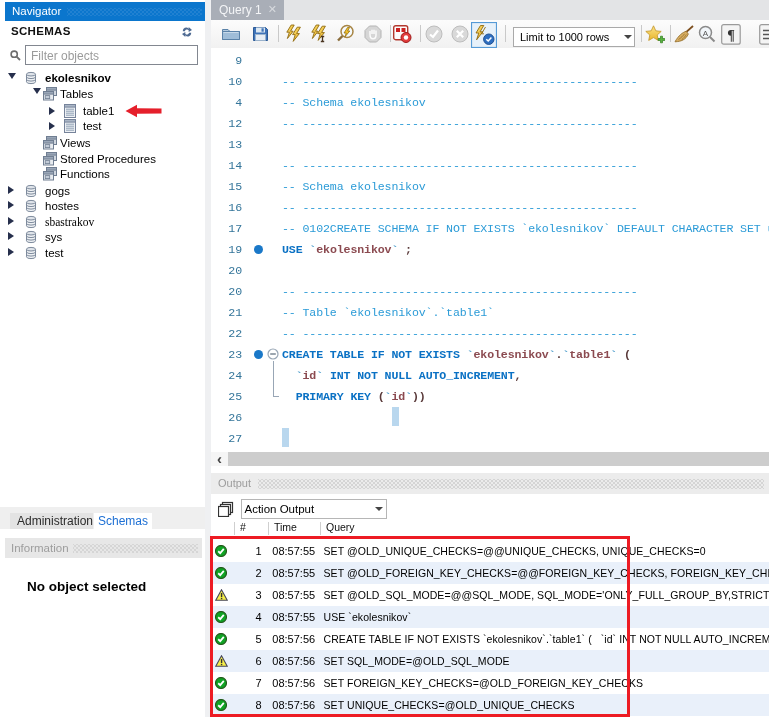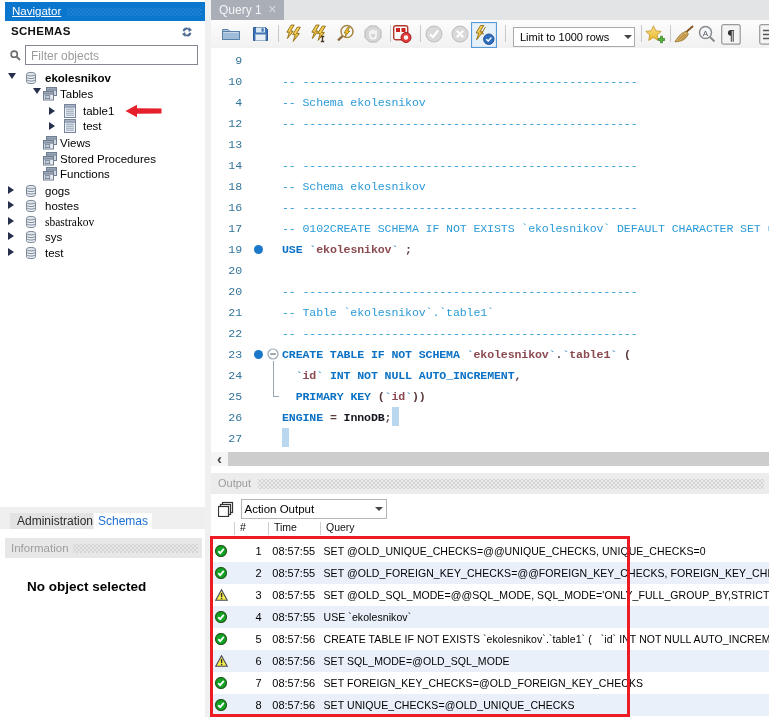--- a/index.html
+++ b/index.html
@@ -1,20 +1,20 @@
 <!DOCTYPE html>
 <html><head>
 <meta charset="utf-8">
 <style>
   html,body{margin:0;padding:0;}
   body{width:769px;height:717px;overflow:hidden;font-family:"Liberation Sans",sans-serif;background:#fff;position:relative;}
   .abs{position:absolute;}
   
   #navbar{left:5px;top:2px;width:200px;height:19px;background:#0b76cd;color:#fff;
-    font-size:11.5px;line-height:19px;padding-left:7px;box-sizing:border-box;text-decoration:underline;}
+    font-size:11.5px;line-height:19px;padding-left:7px;box-sizing:border-box;}
   #navbar .dots{position:absolute;left:62px;right:3px;top:6px;bottom:5px;
     background-image:radial-gradient(circle,#4a97d8 0.6px, transparent 0.8px),radial-gradient(circle,#4a97d8 0.6px, transparent 0.8px);background-size:4px 4px;background-position:0 0,2px 2px;opacity:0.75;}
   #schemas{left:11px;top:25px;font-size:11.5px;font-weight:bold;color:#111;letter-spacing:0.3px;}
   #filterbox{left:25px;top:45px;width:173px;height:20px;border:1px solid #828790;box-sizing:border-box;background:#fff;}
   #filtertext{left:31px;top:49px;font-size:12px;color:#9b9b9b;}
   .treerow{position:absolute;font-size:11.5px;color:#000;white-space:pre;padding-top:1.5px;}
   .tw{position:absolute;width:0;height:0;}
   
   .tri-d{border-left:4.5px solid transparent;border-right:4.5px solid transparent;border-top:6px solid #262f4c;}
   .tri-r{border-top:4.5px solid transparent;border-bottom:4.5px solid transparent;border-left:6px solid #262f4c;}
@@ -316,43 +316,42 @@
 <div class="cl num" style="top:1.8px">9</div>
 <div class="cl num" style="top:22.8px">10</div>
 <div class="cl code" style="top:22.8px"><span class="cm">-- -------------------------------------------------</span></div>
 <div class="cl num" style="top:43.8px">4</div>
 <div class="cl code" style="top:43.8px"><span class="cm">-- Schema ekolesnikov</span></div>
 <div class="cl num" style="top:64.8px">12</div>
 <div class="cl code" style="top:64.8px"><span class="cm">-- -------------------------------------------------</span></div>
 <div class="cl num" style="top:85.8px">13</div>
 <div class="cl num" style="top:106.8px">14</div>
 <div class="cl code" style="top:106.8px"><span class="cm">-- -------------------------------------------------</span></div>
-<div class="cl num" style="top:127.8px">18</div>
+<div class="cl num" style="top:127.8px">15</div>
 <div class="cl code" style="top:127.8px"><span class="cm">-- Schema ekolesnikov</span></div>
 <div class="cl num" style="top:148.8px">16</div>
 <div class="cl code" style="top:148.8px"><span class="cm">-- -------------------------------------------------</span></div>
 <div class="cl num" style="top:169.8px">17</div>
 <div class="cl code" style="top:169.8px"><span class="cm">-- 0102CREATE SCHEMA IF NOT EXISTS `ekolesnikov` DEFAULT CHARACTER SET utf8 ;</span></div>
 <div class="cl num" style="top:190.8px">19</div>
 <div class="cl code" style="top:190.8px"><span class="kw">USE</span> <span class="bt">`</span><span class="id">ekolesnikov</span><span class="bt">`</span> <span class="pu">;</span></div>
 <div class="cl num" style="top:211.8px">20</div>
 <div class="cl num" style="top:232.8px">20</div>
 <div class="cl code" style="top:232.8px"><span class="cm">-- -------------------------------------------------</span></div>
 <div class="cl num" style="top:253.8px">21</div>
 <div class="cl code" style="top:253.8px"><span class="cm">-- Table `ekolesnikov`.`table1`</span></div>
 <div class="cl num" style="top:274.8px">22</div>
 <div class="cl code" style="top:274.8px"><span class="cm">-- -------------------------------------------------</span></div>
 <div class="cl num" style="top:295.8px">23</div>
-<div class="cl code" style="top:295.8px"><span class="kw">CREATE TABLE IF NOT SCHEMA</span> <span class="bt">`</span><span class="id">ekolesnikov</span><span class="bt">`</span><span class="pu">.</span><span class="bt">`</span><span class="id">table1</span><span class="bt">`</span> <span class="pu">(</span></div>
+<div class="cl code" style="top:295.8px"><span class="kw">CREATE TABLE IF NOT EXISTS</span> <span class="bt">`</span><span class="id">ekolesnikov</span><span class="bt">`</span><span class="pu">.</span><span class="bt">`</span><span class="id">table1</span><span class="bt">`</span> <span class="pu">(</span></div>
 <div class="cl num" style="top:316.8px">24</div>
 <div class="cl code" style="top:316.8px">  <span class="bt">`</span><span class="id">id</span><span class="bt">`</span> <span class="kw">INT NOT NULL AUTO_INCREMENT</span><span class="pu">,</span></div>
 <div class="cl num" style="top:337.8px">25</div>
 <div class="cl code" style="top:337.8px">  <span class="kw">PRIMARY KEY</span> <span class="pu">(</span><span class="bt">`</span><span class="id">id</span><span class="bt">`</span><span class="pu">))</span></div>
 <div class="cl num" style="top:358.8px">26</div>
-<div class="cl code" style="top:358.8px"><span class="kw">ENGINE</span> <span class="pu">=</span> <span class="dk">InnoDB</span><span class="pu">;</span></div>
 <div class="cl num" style="top:379.8px">27</div>
 <div class="stmtdot" style="top:196.8px"></div>
 <div class="stmtdot" style="top:301.8px"></div>
 <svg style="position:absolute;left:56px;top:300.3px" width="12" height="12" viewBox="0 0 12 12">
 <circle cx="6" cy="6" r="5" fill="#fff" stroke="#98a6b5" stroke-width="1.2"></circle>
 <line x1="3.2" y1="6" x2="8.8" y2="6" stroke="#5a6a7a" stroke-width="1.2"></line>
     </svg>
 <div style="position:absolute;left:61.5px;top:312.8px;width:1px;height:35.5px;background:#98a6b5"></div>
 <div style="position:absolute;left:61.5px;top:348.3px;width:6px;height:1px;background:#98a6b5"></div>
 <div class="curblk" style="left:181px;top:359.3px"></div>

